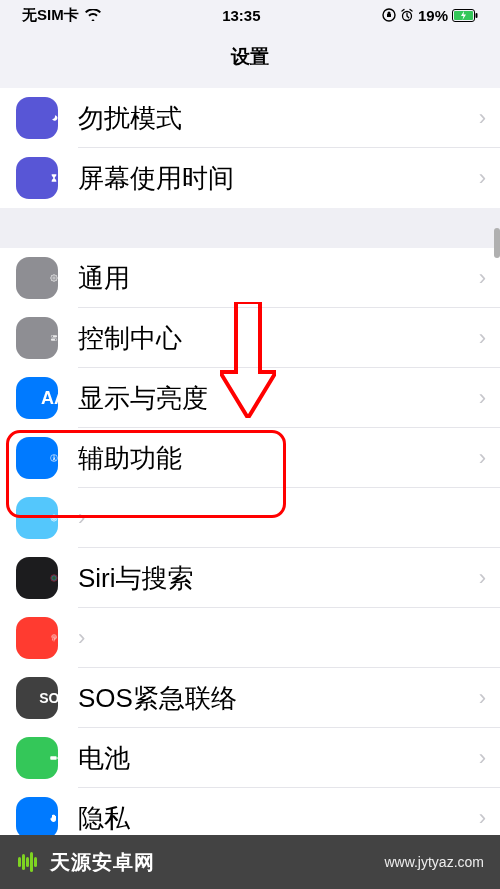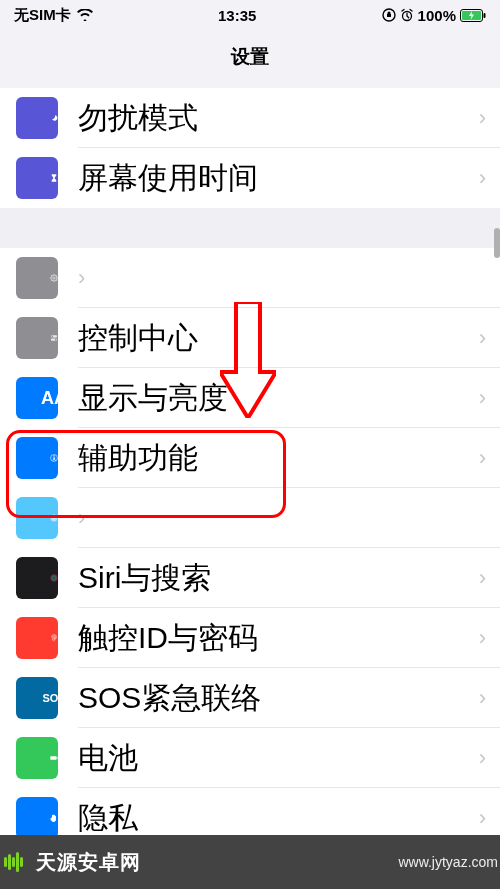--- a/index.html
+++ b/index.html
@@ -1,54 +1,54 @@
 <!DOCTYPE html>
 <html><head>
   <meta charset="utf-8">
   <style>
     * { margin: 0; padding: 0; box-sizing: border-box; -webkit-font-smoothing: antialiased; }
     body { font-family: -apple-system, "PingFang SC", "Helvetica Neue", sans-serif; background: #f2f2f7; width: 500px; height: 889px; overflow: hidden; position: relative; }
     
-    .status-bar { height: 30px; display: flex; justify-content: space-between; align-items: center; padding: 0 14px; background: #f2f2f7; font-size: 15px; font-weight: 600; }
+    .status-bar { height: 30px; display: flex; justify-content: space-between; align-items: center; padding: 0 22px; background: #f2f2f7; font-size: 15px; font-weight: 600; }
     .status-left { display: flex; align-items: center; gap: 6px; }
     .status-center { font-weight: 600; }
     .status-right { display: flex; align-items: center; gap: 4px; }
     .wifi-icon { width: 16px; height: 12px; }
     .battery-icon { width: 26px; height: 13px; }
     
     .nav-title { text-align: center; font-size: 19px; font-weight: 700; padding: 14px 0 18px; background: #f2f2f7; }
     
     .section { background: #fff; }
     .section-gap { height: 40px; background: #efeff4; }
     
     .row { display: flex; align-items: center; height: 60px; padding: 0 14px 0 16px; position: relative; }
-    .row-icon { width: 42px; height: 42px; border-radius: 6px; display: flex; align-items: center; justify-content: center; flex-shrink: 0; margin-right: 20px; padding-left: 34px; }
-    .row-label { font-size: 30px; flex: 1; color: #000; }
+    .row-icon { width: 42px; height: 42px; border-radius: 13px; display: flex; align-items: center; justify-content: center; flex-shrink: 0; margin-right: 20px; padding-left: 34px; }
+    .row-label { font-size: 26px; flex: 1; color: #000; }
     .chevron { color: #c7c7cc; font-size: 22px; font-weight: 300; }
     .divider { position: absolute; bottom: 0; left: 78px; right: 0; height: 1px; background: #e5e5ea; }
     
     .ic-dnd { background: #5856d6; }
     .ic-screentime { background: #5856d6; }
     .ic-general { background: #8e8e93; }
     .ic-control { background: #8e8e93; }
     .ic-display { background: #007aff; }
     .ic-accessibility { background: #007aff; }
     .ic-wallpaper { background: #54c7fc; }
     .ic-siri { background: #1c1c1e; }
     .ic-touchid { background: #ff3b30; }
-    .ic-sos { background: #0369a1; color: #fff; font-size: 11px; font-weight: 800; }
+    .ic-sos { background: #404040; color: #fff; font-size: 14px; font-weight: 800; }
     .ic-battery { background: #34c759; }
     .ic-privacy { background: #007aff; }
     
     .annotation-arrow { position: absolute; left: 220px; top: 302px; width: 56px; height: 116px; pointer-events: none; }
     .annotation-box { position: absolute; left: 6px; top: 430px; width: 280px; height: 88px; border: 3px solid #ff0000; border-radius: 14px; pointer-events: none; }
     
     .scrollbar { position: absolute; right: 0; top: 228px; width: 6px; height: 30px; background: #b0b0b0; border-radius: 3px; }
     
-    .watermark-bar { position: absolute; bottom: 0; left: 0; right: 0; height: 54px; background: #434343; display: flex; align-items: center; justify-content: space-between; padding: 0 2px; color: #fff; }
+    .watermark-bar { position: absolute; bottom: 0; left: 0; right: 0; height: 54px; background: #434343; display: flex; align-items: center; justify-content: space-between; padding: 0 16px; color: #fff; }
     .wm-left { display: flex; align-items: center; gap: 8px; }
     .wm-logo { width: 26px; height: 26px; }
     .wm-title { font-size: 20px; font-weight: 700; letter-spacing: 1px; }
     .wm-url { font-size: 14px; opacity: 0.9; }
   </style>
 </head>
 <body>
 
 <div class="status-bar">
   <div class="status-left">
@@ -60,21 +60,21 @@
   <div class="status-center">13:35</div>
   <div class="status-right">
     <svg width="14" height="14" viewBox="0 0 14 14">
         <circle cx="7" cy="7" r="6" fill="none" stroke="#000" stroke-width="1.4"></circle>
         <path d="M5.5 6V5a1.5 1.5 0 013 0v1h.5v3h-4V6z" fill="#000"></path>
       </svg>
     <svg width="14" height="14" viewBox="0 0 14 14">
         <circle cx="7" cy="8" r="4.5" fill="none" stroke="#000" stroke-width="1.3"></circle>
         <path d="M7 5.5V8l1.7 1.7M2 3l2-1.5M12 3l-2-1.5" stroke="#000" stroke-width="1.3" fill="none" stroke-linecap="round"></path>
       </svg>
-    <span>100%</span>
+    <span>19%</span>
     <svg class="battery-icon" viewBox="0 0 26 13">
         <rect x="0.5" y="0.5" width="22" height="12" rx="2.5" fill="none" stroke="#000" stroke-width="1"></rect>
         <rect x="2" y="2" width="19" height="9" rx="1" fill="#34c759"></rect>
         <rect x="23.5" y="4" width="2" height="5" rx="1" fill="#000"></rect>
         <path d="M12 2l-3 5h2.5l-1 4 3.5-5.5H11.5z" fill="#fff"></path>
       </svg>
   </div>
 </div>
 
 <div class="nav-title">设置</div>
@@ -114,20 +114,21 @@
             <line x1="14" y1="23" x2="14" y2="27"></line>
             <line x1="1" y1="14" x2="5" y2="14"></line>
             <line x1="23" y1="14" x2="27" y2="14"></line>
             <line x1="5" y1="5" x2="8" y2="8"></line>
             <line x1="20" y1="20" x2="23" y2="23"></line>
             <line x1="5" y1="23" x2="8" y2="20"></line>
             <line x1="20" y1="8" x2="23" y2="5"></line>
           </g>
         </svg>
       </div>
+    <div class="row-label">通用</div>
     <div class="chevron">›</div>
     <div class="divider"></div>
   </div>
   <div class="row">
     <div class="row-icon ic-control">
         <svg width="28" height="24" viewBox="0 0 28 24">
           <rect x="3" y="2" width="22" height="8" rx="4" fill="#fff" opacity="0.8"></rect>
           <circle cx="8" cy="6" r="3" fill="#8e8e93"></circle>
           <rect x="3" y="14" width="22" height="8" rx="4" fill="#fff" opacity="0.8"></rect>
           <circle cx="20" cy="18" r="3" fill="#8e8e93"></circle>
@@ -191,21 +192,20 @@
   <div class="row">
     <div class="row-icon ic-touchid">
         <svg width="26" height="26" viewBox="0 0 26 26" fill="none" stroke="#fff" stroke-width="1.6" stroke-linecap="round">
           <path d="M5 10a8 8 0 0116 0v3"></path>
           <path d="M8 11a5 5 0 0110 0v5"></path>
           <path d="M11 12a2 2 0 014 0v7"></path>
           <path d="M13 14v9"></path>
           <path d="M8 15v5"></path>
         </svg>
       </div>
-    <div class="row-label">触控ID与密码</div>
     <div class="chevron">›</div>
     <div class="divider"></div>
   </div>
   <div class="row">
     <div class="row-icon ic-sos">SOS</div>
     <div class="row-label">SOS紧急联络</div>
     <div class="chevron">›</div>
     <div class="divider"></div>
   </div>
   <div class="row">

